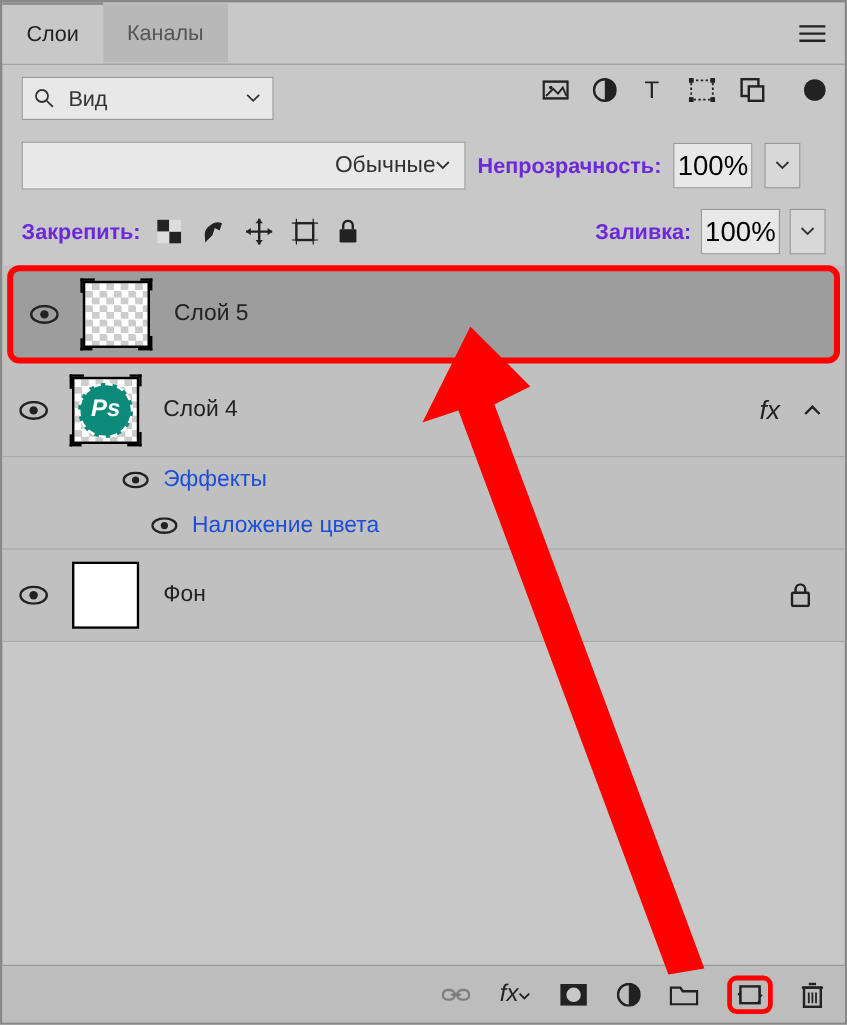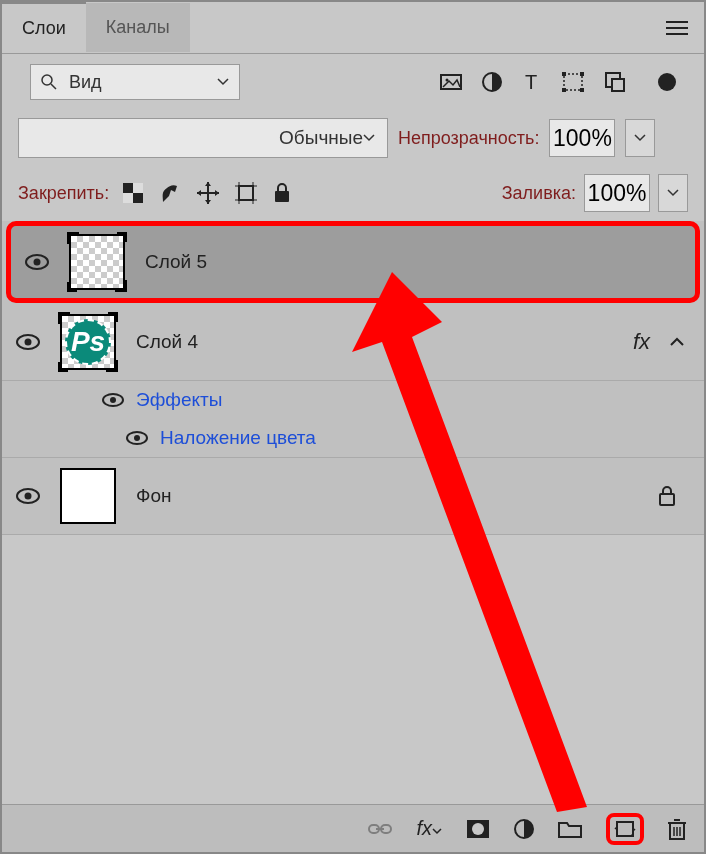--- a/index.html
+++ b/index.html
@@ -8,47 +8,47 @@
 .panel { background: #c8c8c8; border: 2px solid #888; width: 706px; height: 854px; position: relative; }
 
 
 .tabs { display: flex; align-items: center; height: 52px; border-bottom: 1px solid #999; position: relative; }
 .tab { padding: 14px 20px; font-size: 18px; color: #555; cursor: pointer; }
 .tab.active { background: #c8c8c8; color: #222; font-weight: 500; border-top: 2px solid #888; position: relative; }
 .tab.inactive { background: #b8b8b8; }
 .menu-icon { position: absolute; right: 16px; top: 18px; }
 
 
-.row { display: flex; align-items: center; padding: 10px 28px; gap: 8px; }
+.row { display: flex; align-items: flex-start; padding: 10px 16px; gap: 8px; }
 .filter-select { display: flex; align-items: center; background: #e8e8e8; border: 1px solid #999; padding: 4px 10px; width: 210px; height: 36px; font-size: 18px; color: #333; justify-content: space-between; }
 .search-ico { margin-right: 6px; }
 .icons-group { display: flex; gap: 20px; margin-left: auto; align-items: center; }
 .dot { width: 18px; height: 18px; border-radius: 50%; background: #222; margin-left: 12px; }
 
 
 .blend-row { display: flex; align-items: center; padding: 8px 16px; gap: 10px; }
 .blend-select { display: flex; align-items: center; justify-content: flex-end; background: #e8e8e8; border: 1px solid #999; padding: 4px 12px; width: 370px; height: 40px; font-size: 19px; color: #333; }
-.label { font-size: 18px; color: #7f1d1d; }
+.label { font-size: 18px; color: #6d28d9; font-weight: bold; }
 .pct-input { display: flex; align-items: center; background: #e8e8e8; border: 1px solid #999; padding: 4px 8px; width: 66px; height: 38px; font-size: 23px; justify-content: center; }
 .chev-btn { display: flex; align-items: center; justify-content: center; background: #d8d8d8; border: 1px solid #999; width: 30px; height: 38px; }
 
 
 .lock-row { display: flex; align-items: center; padding: 8px 16px 10px; gap: 14px; border-bottom: 1px solid #aaa; }
 .lock-icons { display: flex; gap: 16px; align-items: center; }
 .fill-group { margin-left: auto; display: flex; align-items: center; gap: 8px; }
 
 
 .layers { background: #c0c0c0; }
 .layer { display: flex; align-items: center; height: 78px; border-bottom: 1px solid #aaa; padding: 0 14px; gap: 20px; position: relative; }
 .layer.highlighted { border: 5px solid #ff0000; border-radius: 10px; margin: -2px 4px 0; background: #9d9d9d; height: 82px; text-align: right; }
 .eye { width: 24px; flex-shrink: 0; }
 .thumb { width: 56px; height: 56px; border: 2px solid #000; flex-shrink: 0; position: relative; }
 .thumb.transparent { background-image: repeating-conic-gradient(#ccc 0% 25%, #fff 0% 50%); background-size: 12px 12px; }
 .thumb.ps { background-image: repeating-conic-gradient(#ccc 0% 25%, #fff 0% 50%); background-size: 12px 12px; display: flex; align-items: center; justify-content: center; }
-.ps-circle { width: 46px; height: 46px; border-radius: 50%; background: #0b8a7a; display: flex; align-items: center; justify-content: center; color: #fff; font-weight: bold; font-size: 28px; font-style: italic; border: 2px dashed #fff; }
+.ps-circle { width: 46px; height: 46px; border-radius: 50%; background: #0b8a7a; display: flex; align-items: center; justify-content: center; color: #fff; font-weight: bold; font-size: 20px; font-style: italic; border: 2px dashed #fff; }
 .thumb.white { background: #fff; }
 .layer-name { font-size: 19px; color: #222; }
 .fx-badge { position: absolute; right: 54px; font-size: 22px; font-style: italic; color: #222; }
 .collapse-chev { position: absolute; right: 20px; }
 .lock-badge { position: absolute; right: 28px; }
 
 .effects { padding-left: 100px; font-size: 19px; color: #1d4ed8; }
 .effect-line { display: flex; align-items: center; gap: 12px; height: 38px; }
 
 .corner-marks::before, .corner-marks::after { content:''; position:absolute; width:10px; height:10px; border:2px solid #000; }

